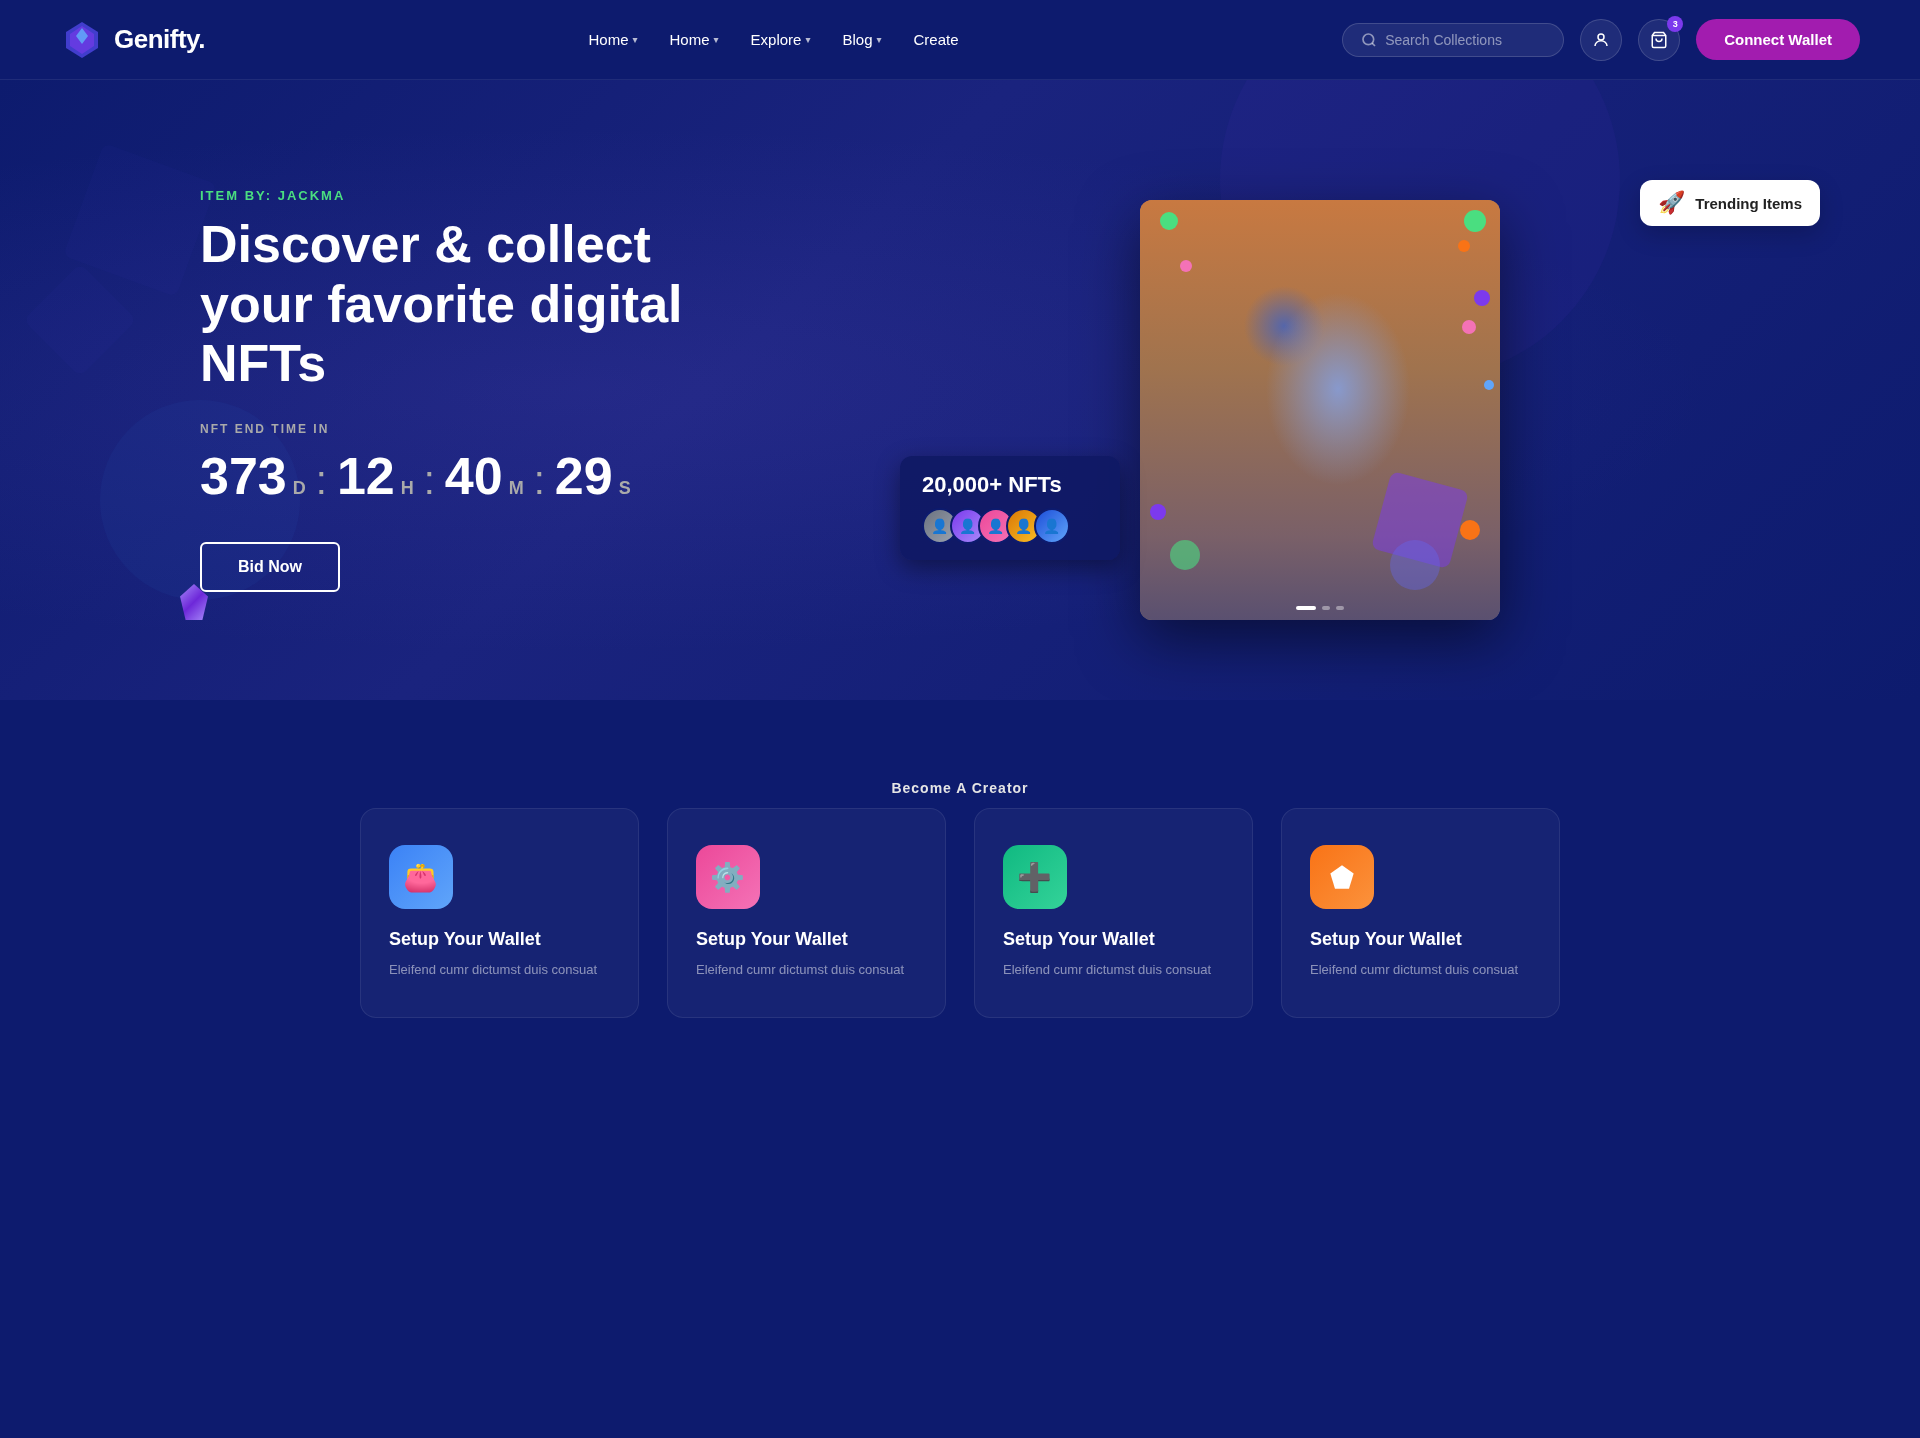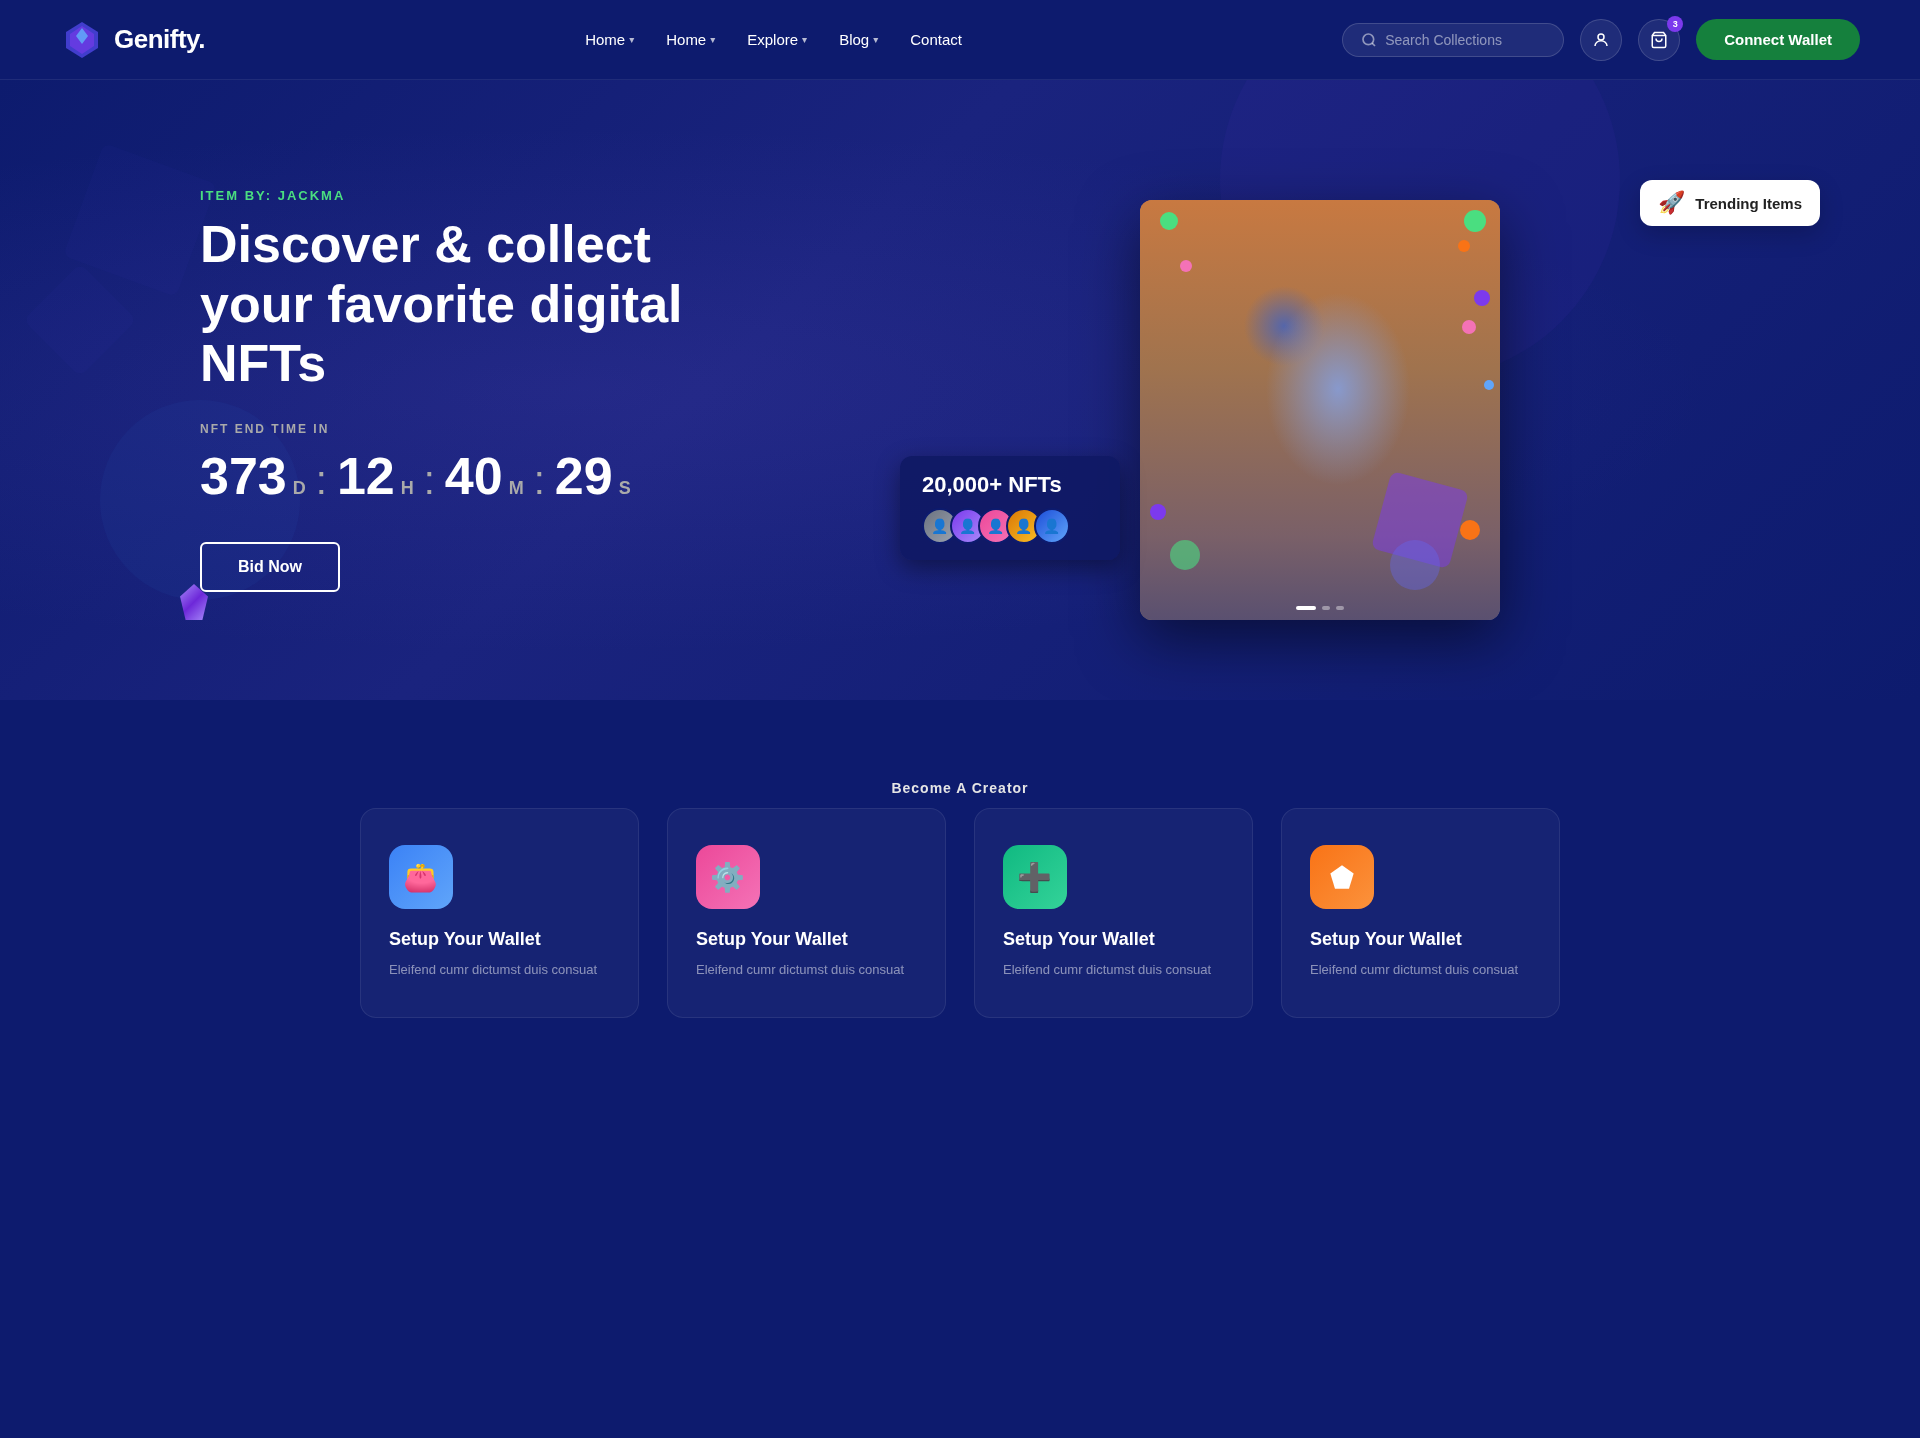--- a/index.html
+++ b/index.html
@@ -104,21 +104,21 @@
       font-size: 9px;
       font-weight: 700;
       width: 16px;
       height: 16px;
       border-radius: 50%;
       display: flex;
       align-items: center;
       justify-content: center;
     }
     .connect-wallet-btn {
-      background: #15803d;
+      background: #a21caf;
       color: #fff;
       border: none;
       border-radius: 30px;
       padding: 12px 28px;
       font-size: 15px;
       font-weight: 600;
       cursor: pointer;
       white-space: nowrap;
     }
 
@@ -421,21 +421,21 @@
         </a>
     </li>
     <li>
       <a href="#">
           <span>Blog</span> 
           <span class="chevron">▾</span>
         </a>
     </li>
     <li>
       <a href="#">
-          <span>Contact</span>
+          <span>Create</span>
         </a>
     </li>
   </ul>
 
   <div class="nav-right">
     <div class="search-bar">
       <svg width="16" height="16" viewBox="0 0 24 24" fill="none" stroke="rgba(255,255,255,0.5)" stroke-width="2.5">
         <circle cx="11" cy="11" r="8"></circle>
           <line x1="21" y1="21" x2="16.65" y2="16.65"></line>
       </svg>

